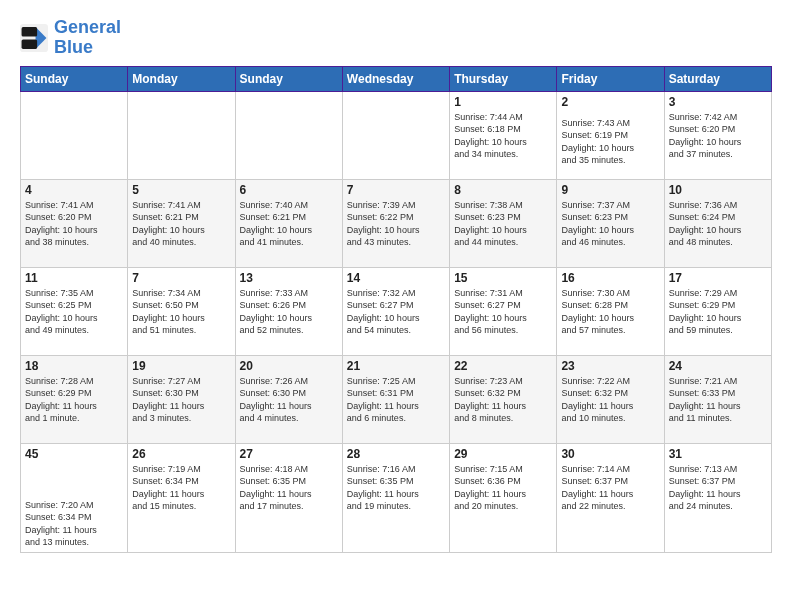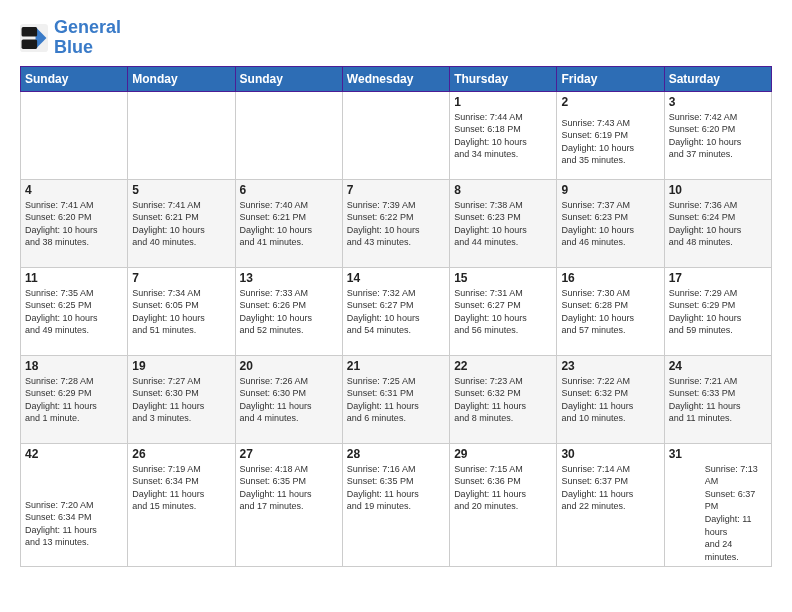--- a/index.html
+++ b/index.html
@@ -215,21 +215,21 @@
           <td>
             <span class="day-number">11</span>
             <div class="cell-text" style="white-space: pre-line;">Sunrise: 7:35 AM
 Sunset: 6:25 PM
 Daylight: 10 hours
 and 49 minutes.</div>
           </td>
           <td>
             <span class="day-number">7</span>
             <div class="cell-text" style="white-space: pre-line;">Sunrise: 7:34 AM
-Sunset: 6:05 PM
+Sunset: 6:50 PM
 Daylight: 10 hours
 and 51 minutes.</div>
           </td>
           <td>
             <span class="day-number">13</span>
             <div class="cell-text" style="white-space: pre-line;">Sunrise: 7:33 AM
 Sunset: 6:26 PM
 Daylight: 10 hours
 and 52 minutes.</div>
           </td>
@@ -308,21 +308,21 @@
           <td>
             <span class="day-number">24</span>
             <div class="cell-text" style="white-space: pre-line;">Sunrise: 7:21 AM
 Sunset: 6:33 PM
 Daylight: 11 hours
 and 11 minutes.</div>
           </td>
         </tr>
         <tr>
           <td>
-            <span class="day-number">42</span>
+            <span class="day-number">45</span>
             <div class="cell-text" style="white-space: pre-line; margin-top: 38px;">Sunrise: 7:20 AM
 Sunset: 6:34 PM
 Daylight: 11 hours
 and 13 minutes.</div>
           </td>
           <td>
             <span class="day-number">26</span>
             <div class="cell-text" style="white-space: pre-line;">Sunrise: 7:19 AM
 Sunset: 6:34 PM
 Daylight: 11 hours
@@ -351,21 +351,21 @@
           </td>
           <td>
             <span class="day-number">30</span>
             <div class="cell-text" style="white-space: pre-line;">Sunrise: 7:14 AM
 Sunset: 6:37 PM
 Daylight: 11 hours
 and 22 minutes.</div>
           </td>
           <td>
             <span class="day-number">31</span>
-            <div class="cell-text" style="white-space: pre-line; margin-left: 36px;">Sunrise: 7:13 AM
+            <div class="cell-text" style="white-space: pre-line;">Sunrise: 7:13 AM
 Sunset: 6:37 PM
 Daylight: 11 hours
 and 24 minutes.</div>
           </td>
         </tr>
       </tbody>
   </table>
 </div>
 
 </body></html>

